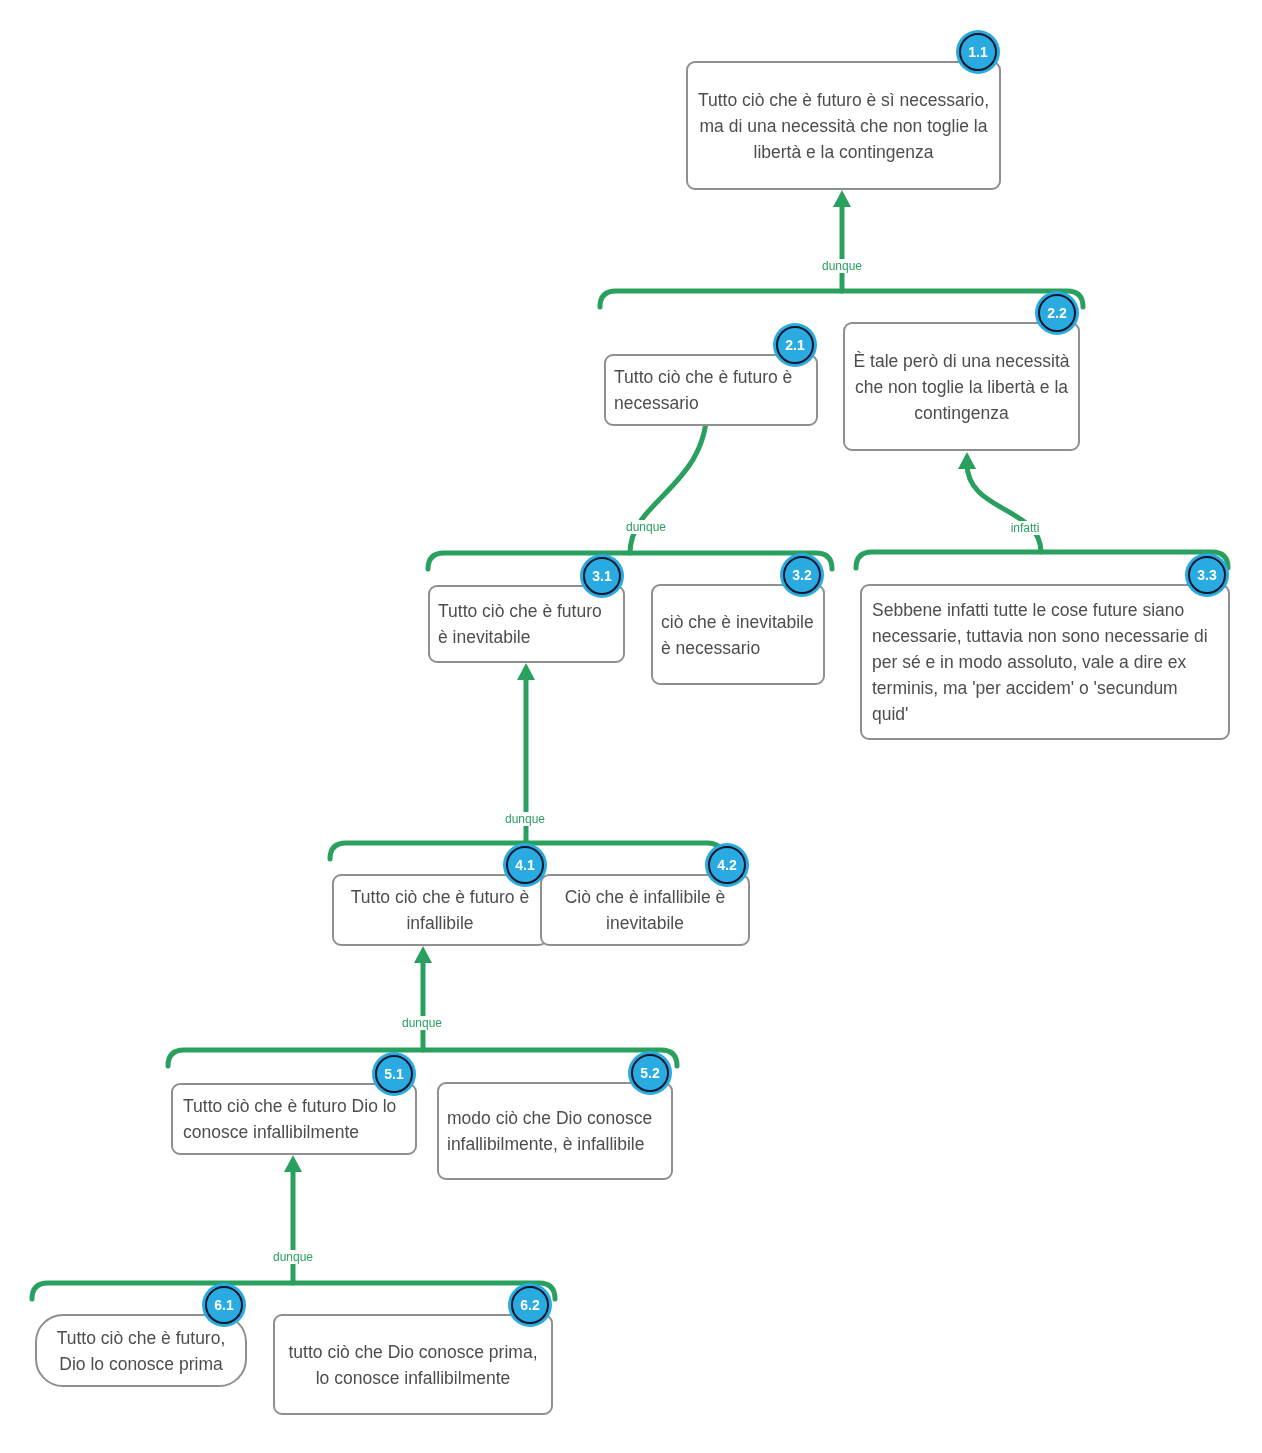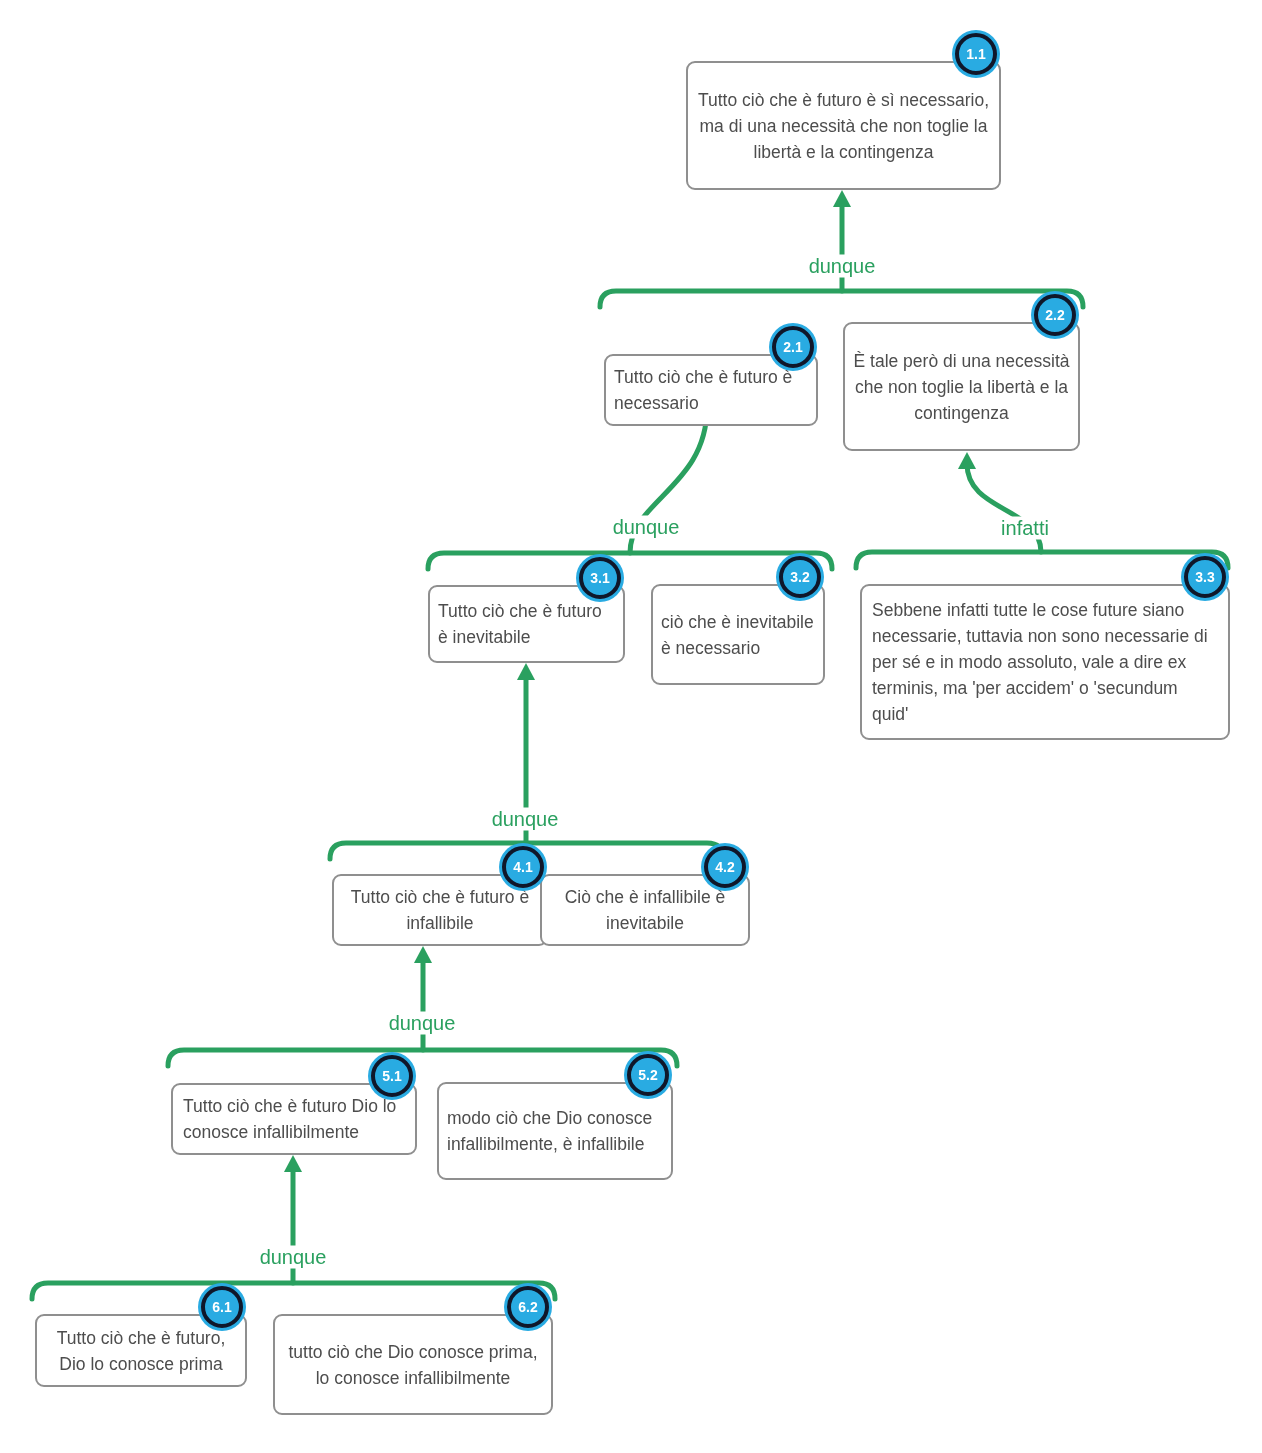--- a/index.html
+++ b/index.html
@@ -43,36 +43,36 @@
   .node-text.align-center { text-align: center; }
   .node .node-text.tight  { padding: 8px 10px; }
   .badge {
     position: absolute;
     top: -30px;
     right: 2px;
     width: 34px;
     height: 34px;
     border-radius: 50%;
     background: #29abe2;
-    border: 4px solid #0f172a;
+    border: 2px solid #0f172a;
     box-shadow: 0 0 0 3px #29abe2;
     color: #ffffff;
     font-size: 14px;
     font-weight: bold;
     display: flex;
     align-items: center;
     justify-content: center;
     z-index: 5;
   }
   .edge-label {
     position: absolute;
     transform: translate(-50%, -50%);
     background: #ffffff;
     color: #2aa05f;
-    font-size: 20px;
+    font-size: 12px;
     padding: 0 3px;
     z-index: 3;
     white-space: nowrap;
   }
 </style>
 </head>
 <body>
 
 <div id="canvas">
 
@@ -154,21 +154,21 @@
   <div class="node" style="left:171px; top:1083px; width:246px; min-height:68px;">
     <div class="badge">5.1</div>
     <div class="node-text align-left tight">Tutto ciò che è futuro Dio lo conosce infallibilmente</div>
   </div>
 
   <div class="node" style="left:437px; top:1082px; width:236px; min-height:98px;">
     <div class="badge">5.2</div>
     <div class="node-text align-left">modo ciò che Dio conosce infallibilmente, è infallibile</div>
   </div>
 
-  <div class="node" style="left:35px; top:1314px; width:212px; min-height:73px;">
+  <div class="node" style="left:35px; top:1314px; width:212px; min-height:73px;border-radius:28px;">
     <div class="badge">6.1</div>
     <div class="node-text align-center tight">Tutto ciò che è futuro, Dio lo conosce prima</div>
   </div>
 
   <div class="node" style="left:273px; top:1314px; width:280px; min-height:101px;">
     <div class="badge">6.2</div>
     <div class="node-text align-center">tutto ciò che Dio conosce prima, lo conosce infallibilmente</div>
   </div>
 
 </div>

